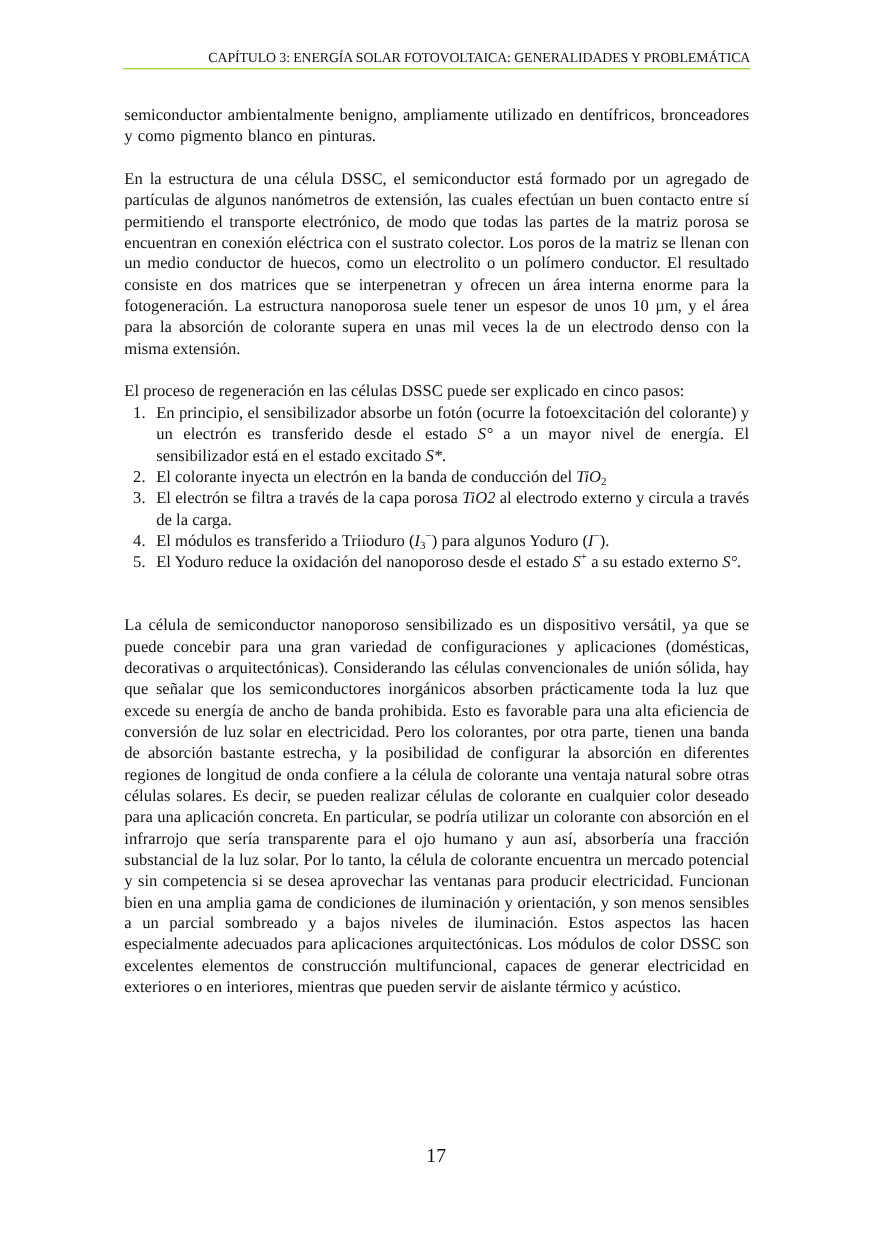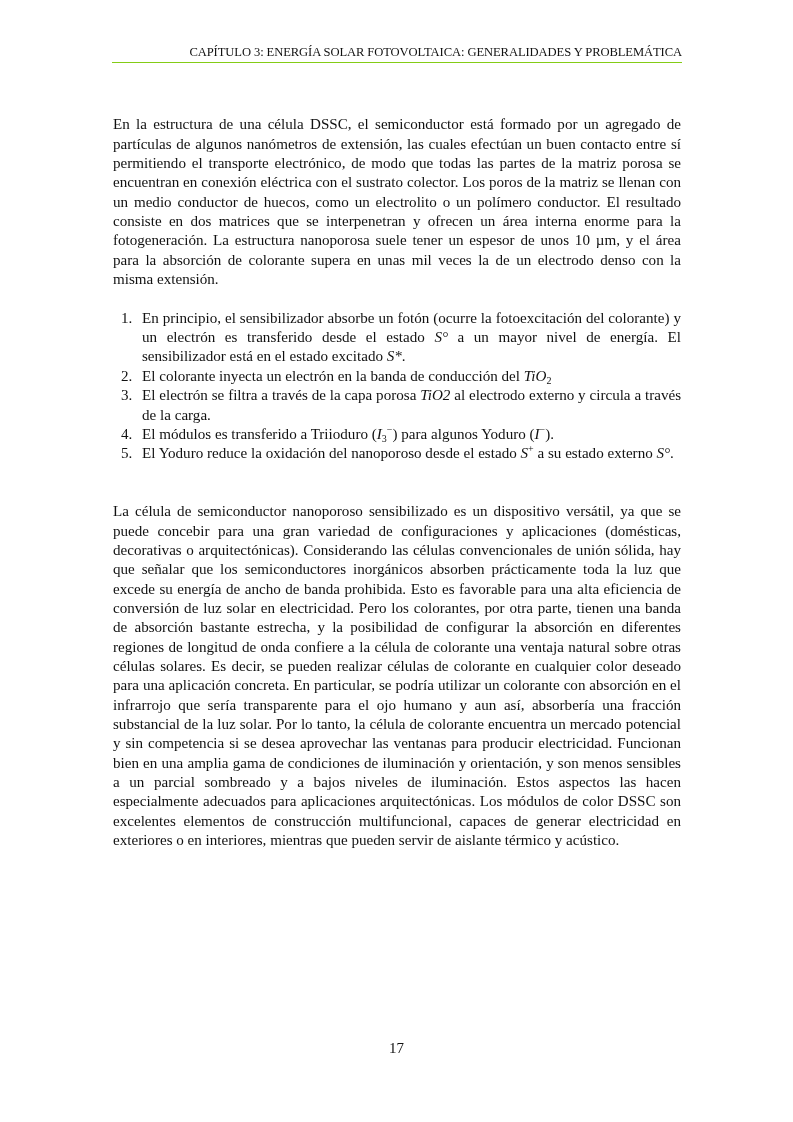--- a/index.html
+++ b/index.html
@@ -12,33 +12,35 @@
           font-size: 15.1px; line-height: 19.35px; }
   p { margin: 0; text-align: justify; }
   .gap { height: 19.35px; }
   ol { margin: 0; padding: 0; list-style: none; }
   ol li { position: relative; padding-left: 29px; text-align: justify; }
   ol li .num { position: absolute; left: 8px; top: 0; }
   i { font-style: italic; }
   sub { font-size: 10px; vertical-align: -3px; line-height: 0; }
   sup { font-size: 10px; vertical-align: 6px; line-height: 0; }
   .page-num { position: absolute; left: 0; width: 793px; top: 1040px;
-              text-align: center; font-size: 15px; }
+              text-align: center; font-size: 18px; }
 </style>
 </head>
 <body>
 
 <div class="header">
   <span>CAPÍTULO 3: ENERGÍA SOLAR FOTOVOLTAICA: GENERALIDADES Y PROBLEMÁTICA</span>
 </div>
 
 <div class="body">
+  <p style="word-spacing:1px;">semiconductor  ambientalmente benigno, ampliamente utilizado en dentífricos, bronceadores y como pigmento blanco en pinturas.</p>
   <div class="gap"></div>
   <p>En la estructura de una célula DSSC, el semiconductor está formado por un agregado de partículas de algunos nanómetros de extensión, las cuales efectúan un buen contacto entre sí permitiendo el transporte electrónico, de modo que todas las partes de la matriz porosa se encuentran en conexión eléctrica con el sustrato colector. Los poros de la matriz se llenan con un medio conductor de huecos, como un electrolito o un polímero conductor. El resultado consiste en dos matrices que se interpenetran y ofrecen un área interna enorme para la fotogeneración. La estructura nanoporosa suele tener un espesor de unos 10 µm, y el área para la absorción de colorante supera en unas mil veces la de un electrodo denso con la misma extensión.</p>
   <div class="gap"></div>
+  <p>El proceso de regeneración en las células DSSC puede ser explicado en cinco pasos:</p>
   <ol>
     <li>
       <span class="num">1.</span>
       <span>En principio, el sensibilizador absorbe un fotón (ocurre la fotoexcitación del colorante) y un electrón es transferido desde el estado </span><i>S°</i><span> a un mayor nivel de energía. El sensibilizador está en el estado excitado </span><i>S*</i><span>.</span>
     </li>
     <li>
       <span class="num">2.</span>
       <span> El colorante inyecta un electrón en la banda de conducción del </span><i>TiO</i><sub>2</sub>
     </li>
     <li>

